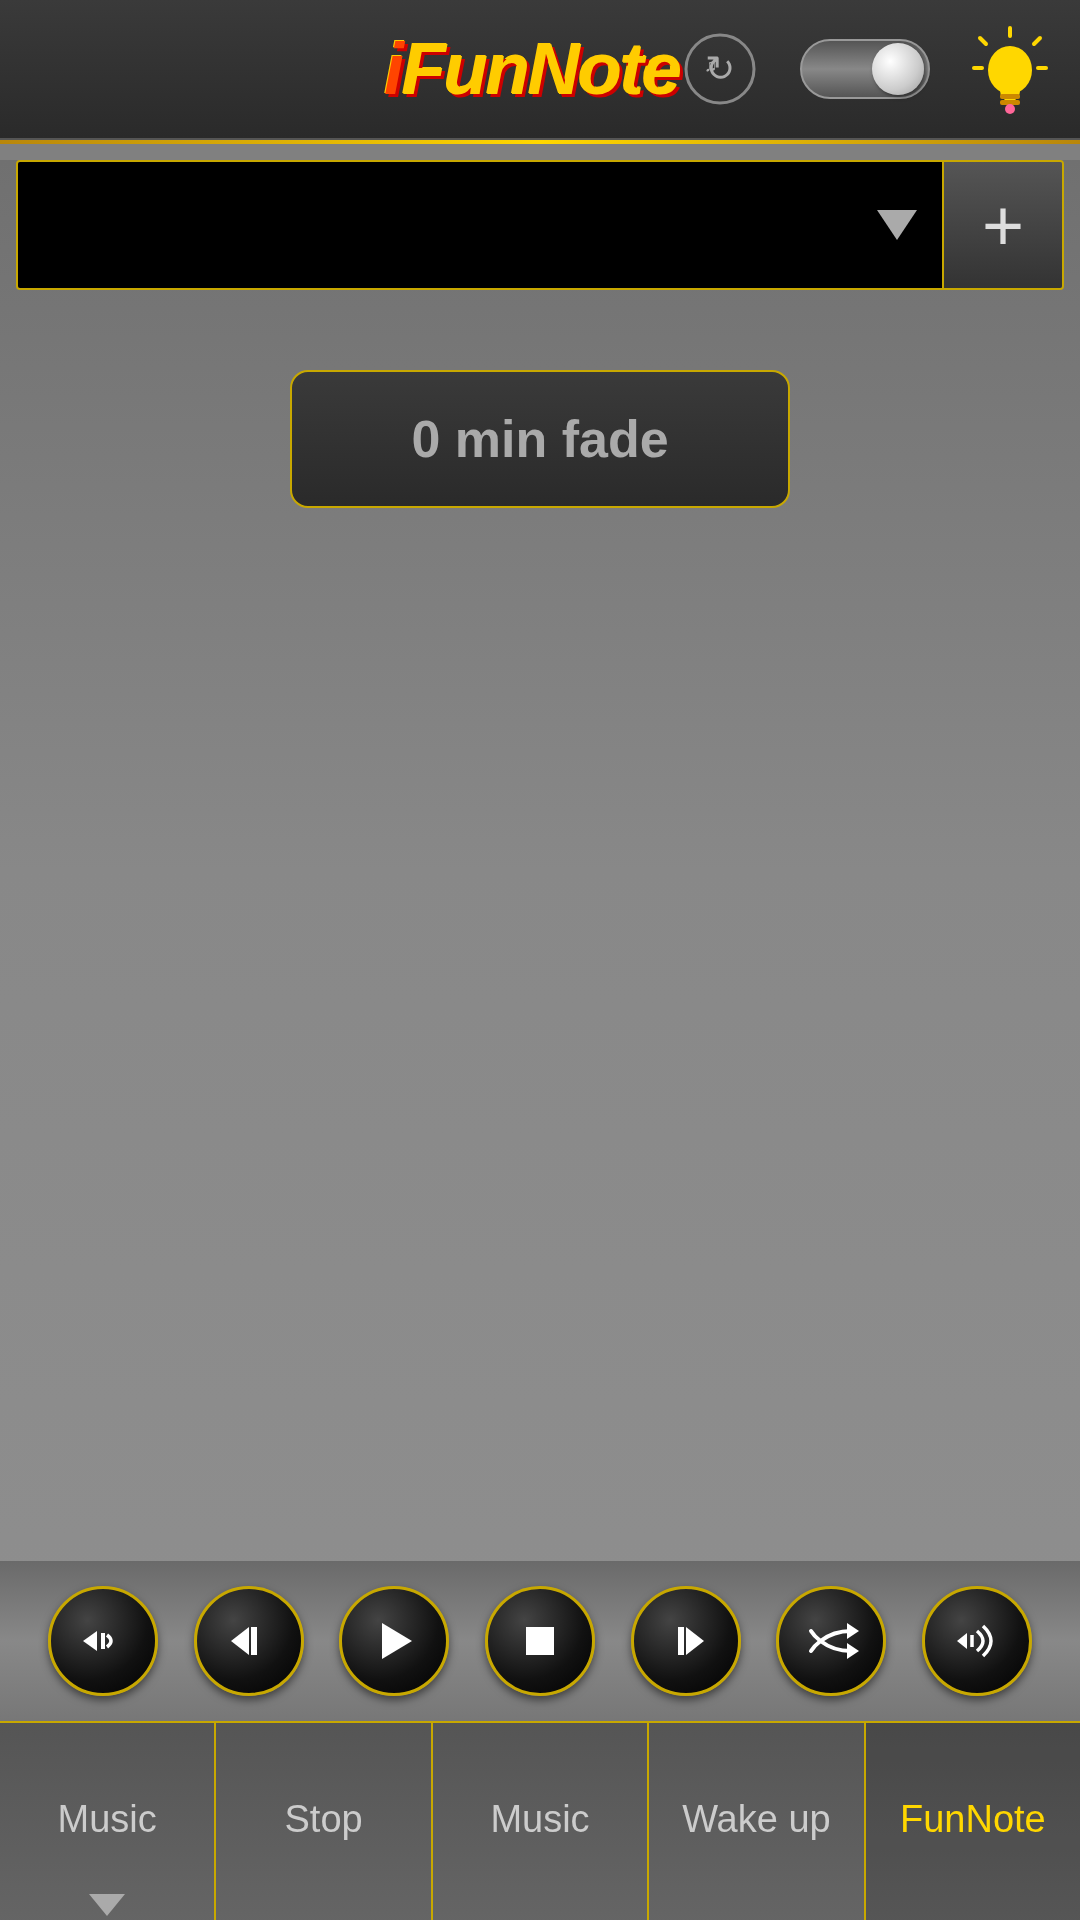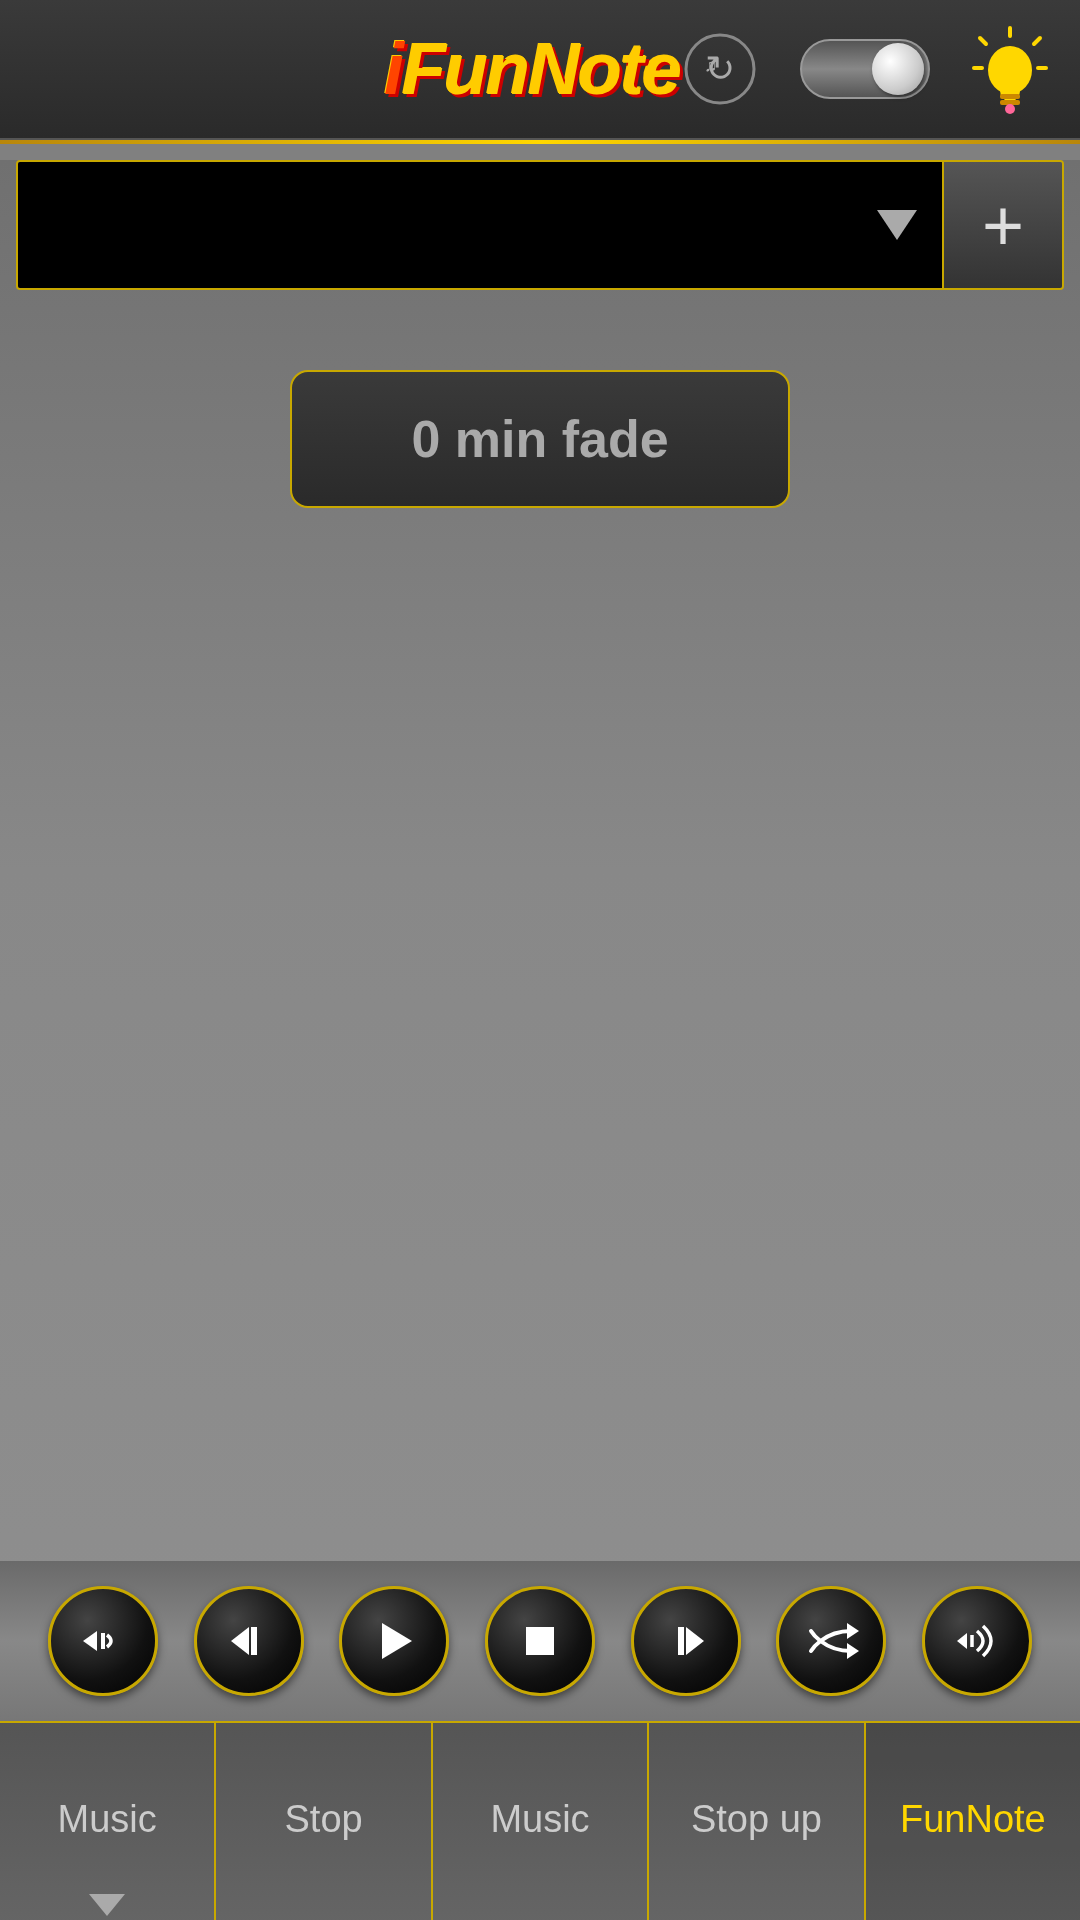--- a/index.html
+++ b/index.html
@@ -388,21 +388,21 @@
 
     <div class="tab-item">
       <span>Stop</span>
     </div>
 
     <div class="tab-item">
       <span>Music</span>
     </div>
 
     <div class="tab-item">
-      <span>Stop up</span>
+      <span>Wake up</span>
     </div>
 
     <div class="tab-item active">
       <span>FunNote</span>
     </div>
 
   </div>
 
 </div>
 

